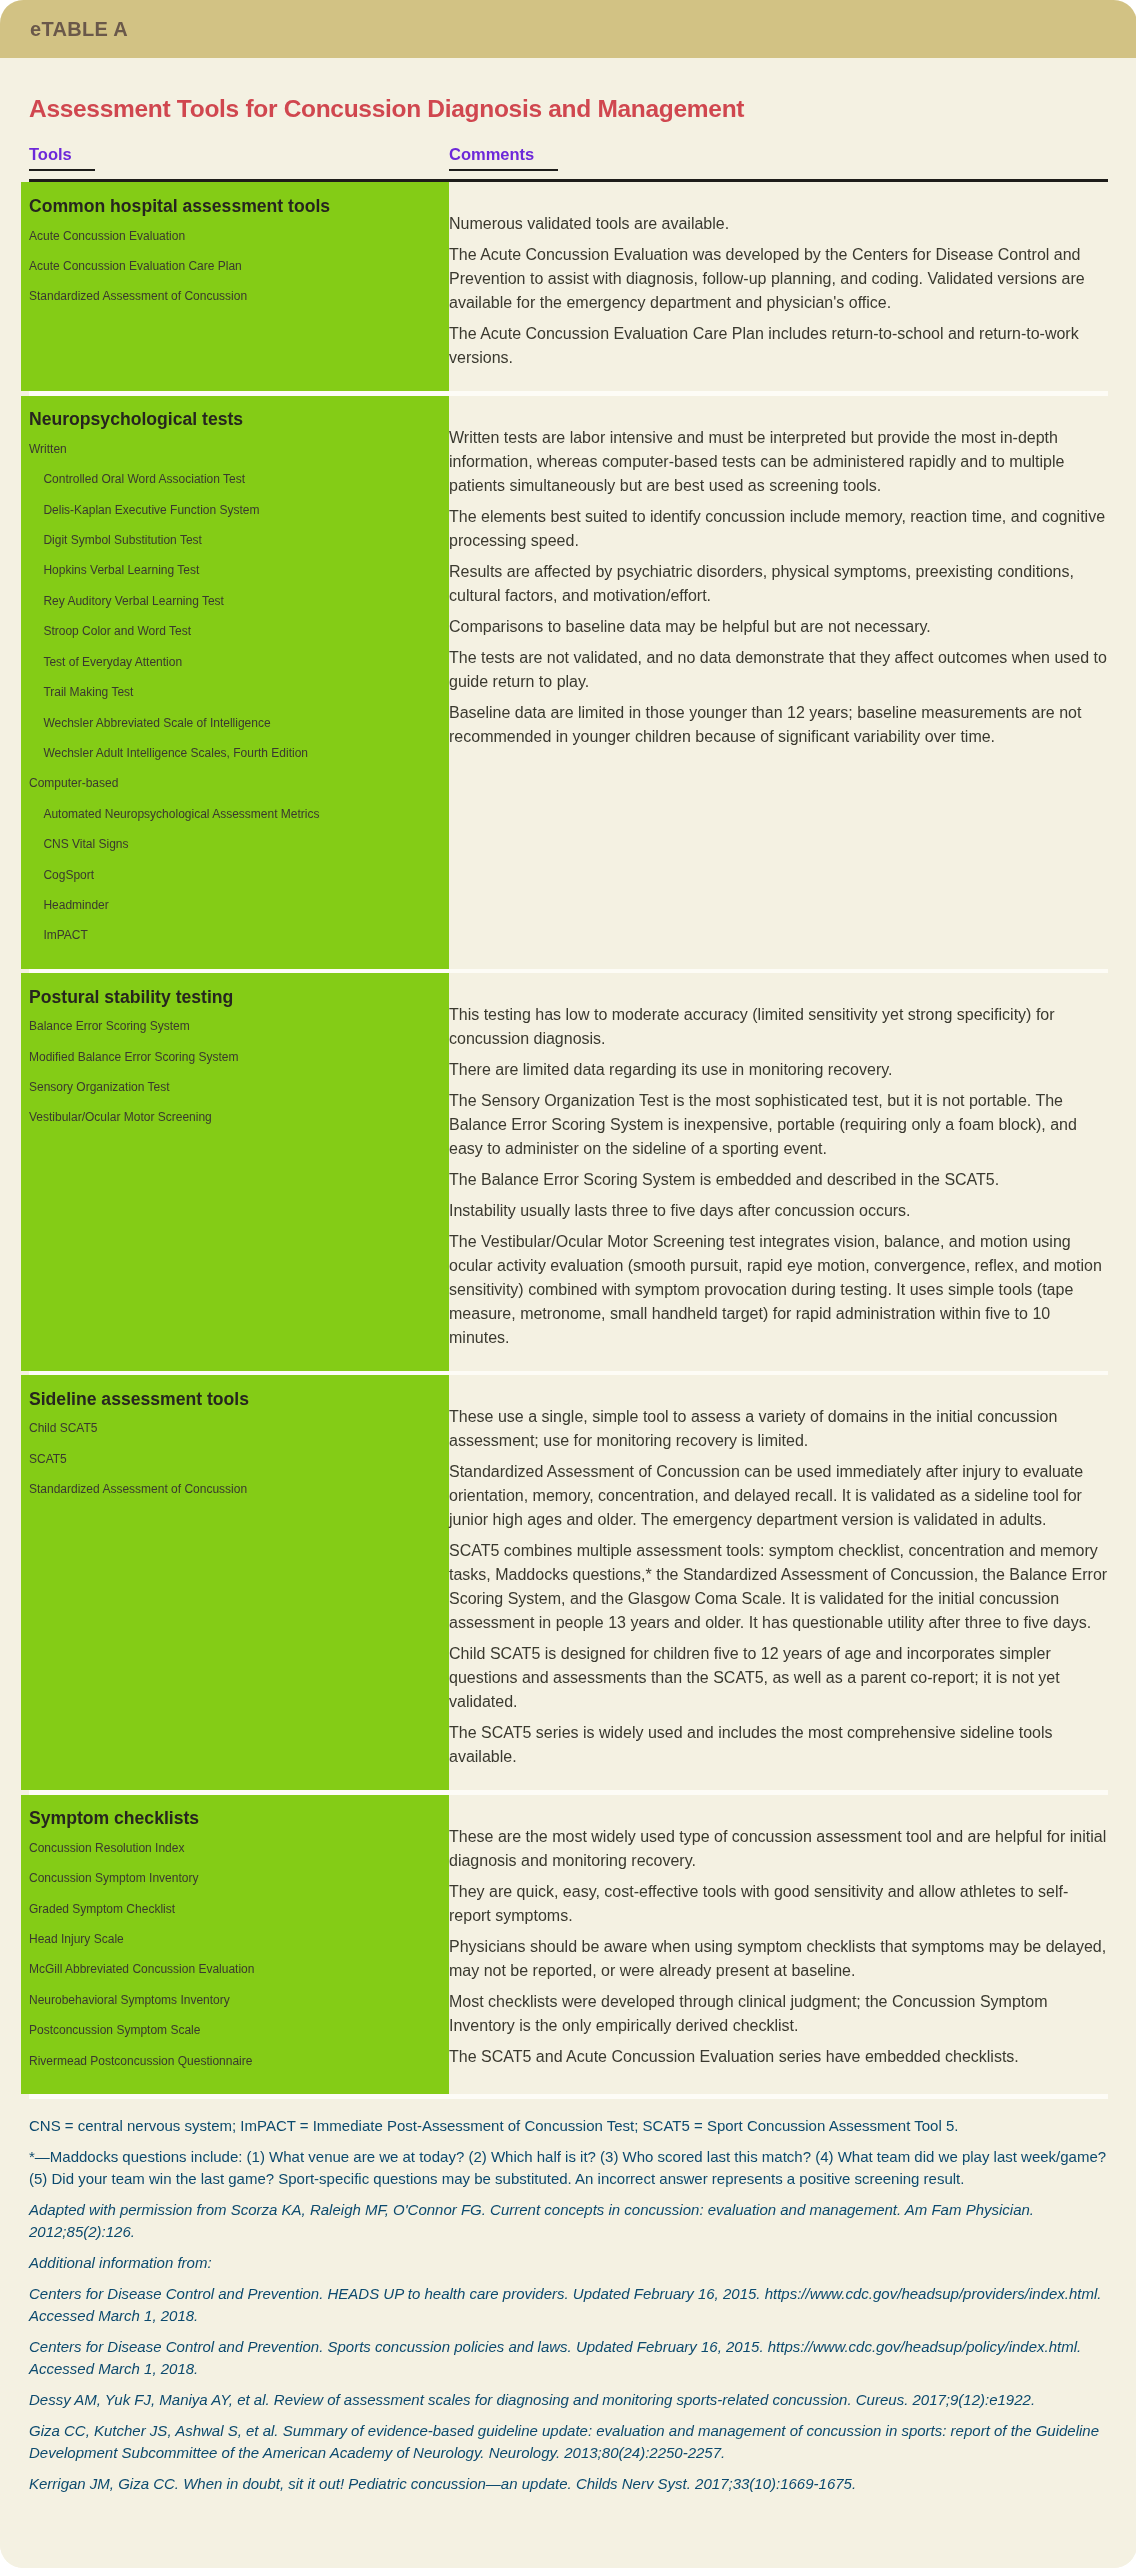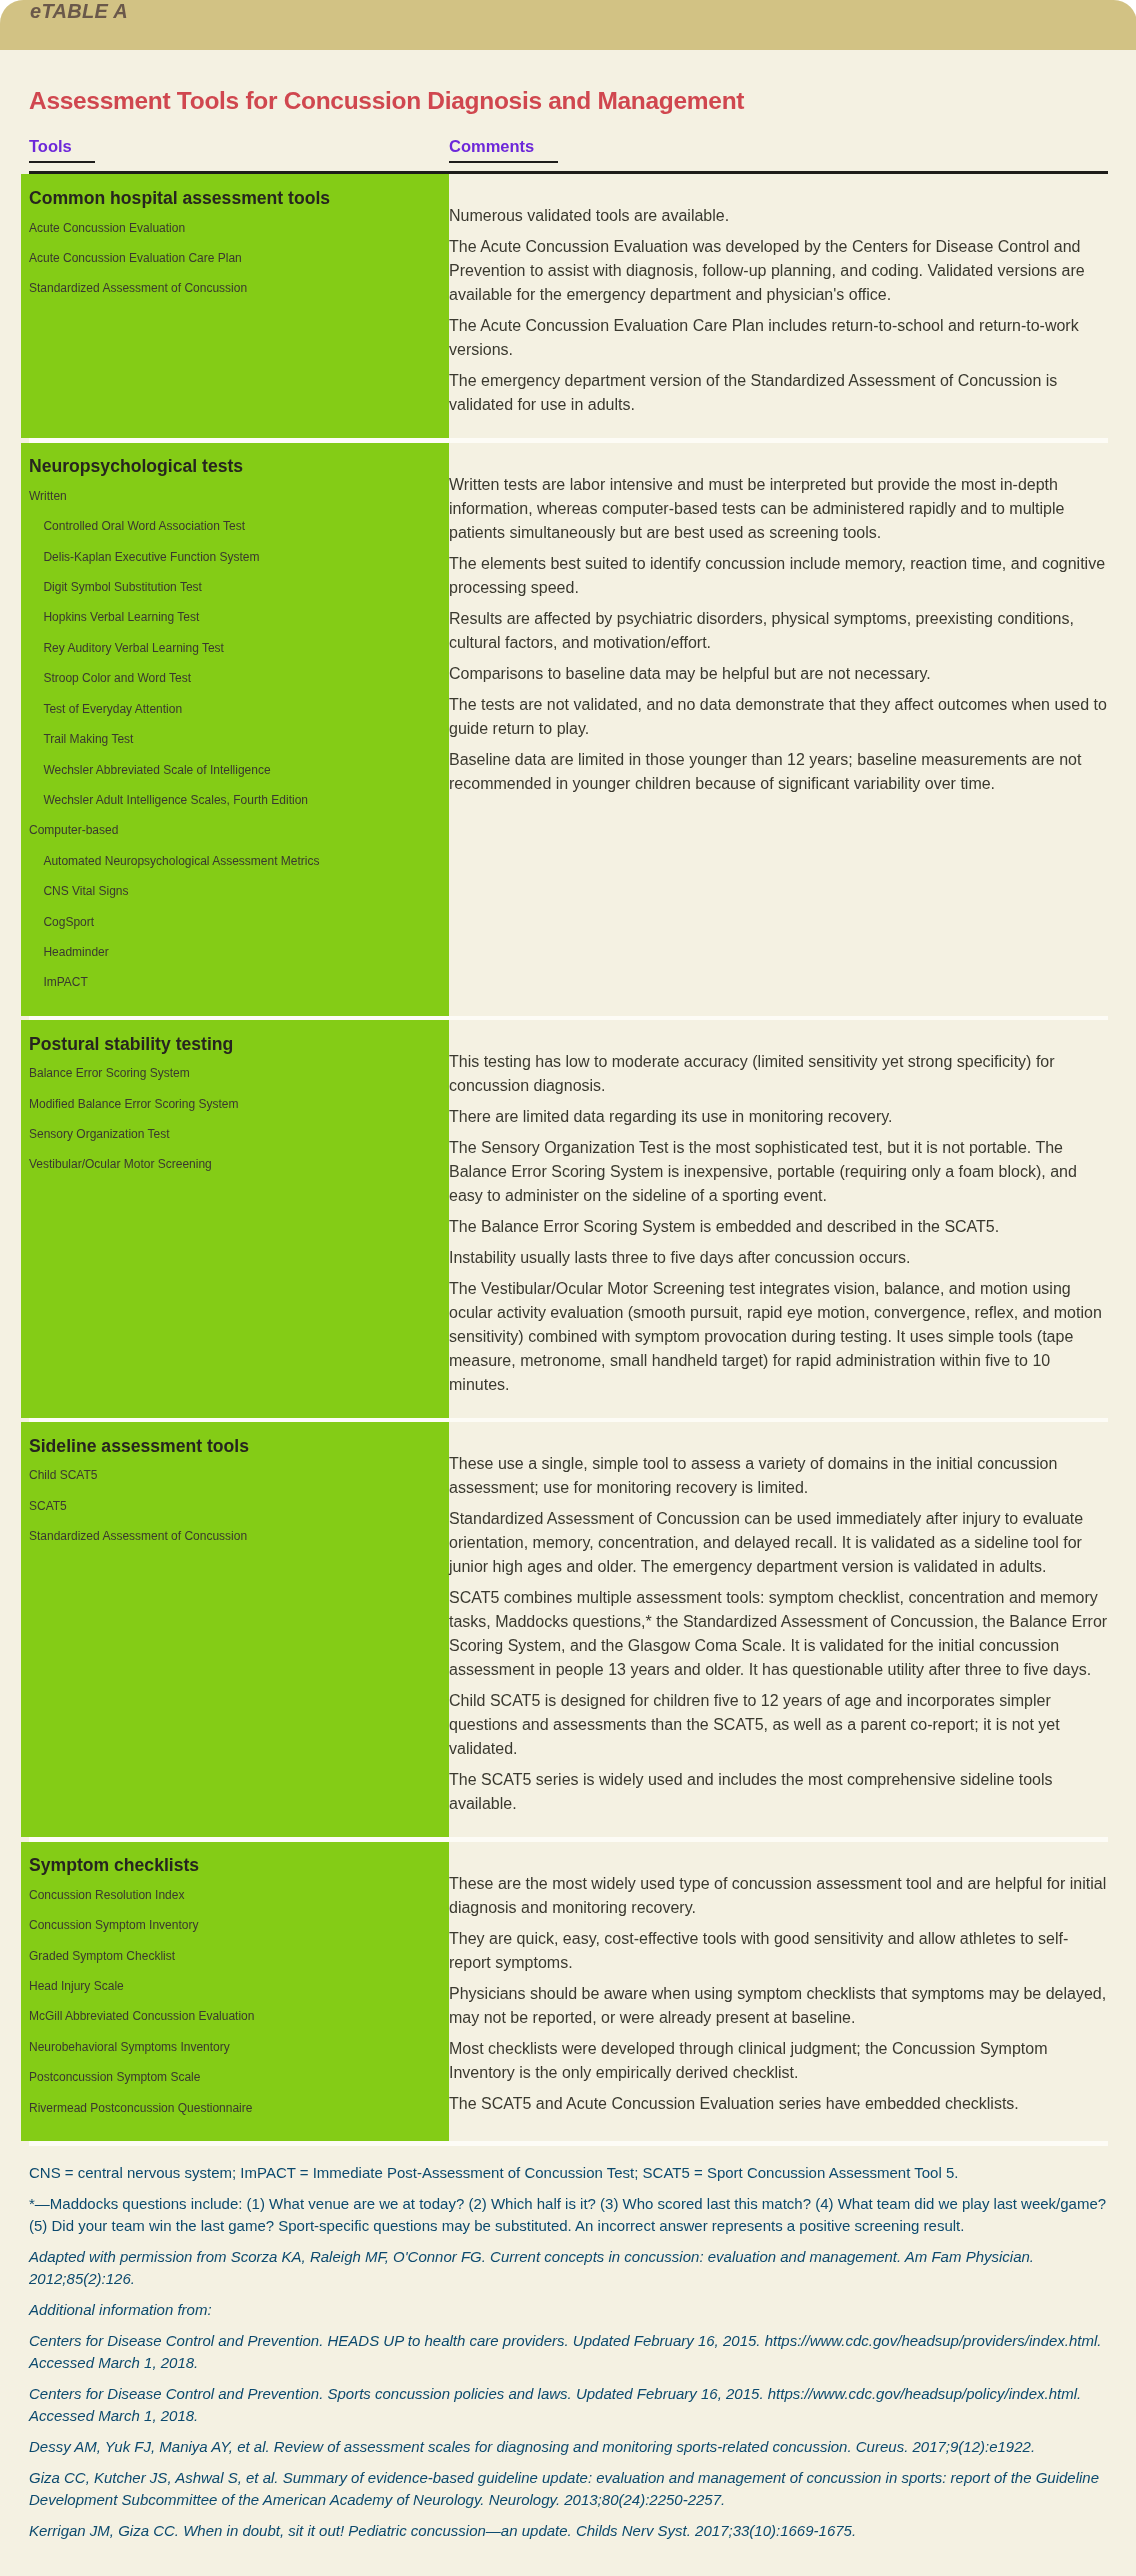--- a/index.html
+++ b/index.html
@@ -18,27 +18,26 @@
     background: #ffffff;
     position: relative;
   }
   .card {
     width: 1137px;
     border-radius: 23.4px 23.4px 23.4px 23.4px;
     overflow: hidden;
     background: #f4f1e2;
   }
   .card-header {
-    height: 50px;
+    height: 58px;
     background: #d2c284;
     display: flex;
-    align-items: flex-start;
+    align-items: center;
     padding-left: 30px;
     box-sizing: border-box;
-    font-style: italic;
   }
   .card-header .etable-label {
     font-size: 20px;
     font-weight: bold;
     letter-spacing: 0.3px;
     color: #6a584a;
   }
   .card-body {
     padding: 14px 29px 64px 29px;
     box-sizing: border-box;
@@ -164,21 +163,20 @@
             <div class="tools-col">
               <div class="section-header">Common hospital assessment tools</div>
               <div class="tool-item">Acute Concussion Evaluation</div>
               <div class="tool-item">Acute Concussion Evaluation Care Plan</div>
               <div class="tool-item">Standardized Assessment of Concussion</div>
             </div>
             <div class="comments-col offset">
               <p class="comment">Numerous validated tools are available.</p>
               <p class="comment">The Acute Concussion Evaluation was developed by the Centers for Disease Control and Prevention to assist with diagnosis, follow-up planning, and coding. Validated versions are available for the emergency department and physician's office.</p>
               <p class="comment">The Acute Concussion Evaluation Care Plan includes return-to-school and return-to-work versions.</p>
-              <p class="comment">The emergency department version of the Standardized Assessment of Concussion is validated for use in adults.</p>
             </div>
           </div>
           <div class="divider"></div>
           <div class="section">
             <div class="tools-col">
               <div class="section-header">Neuropsychological tests</div>
               <div class="tool-item">Written</div>
               <div class="tool-item indent">Controlled Oral Word Association Test</div>
               <div class="tool-item indent">Delis-Kaplan Executive Function System</div>
               <div class="tool-item indent">Digit Symbol Substitution Test</div>

